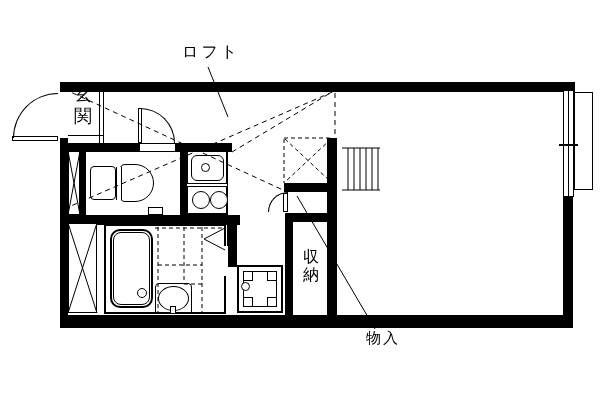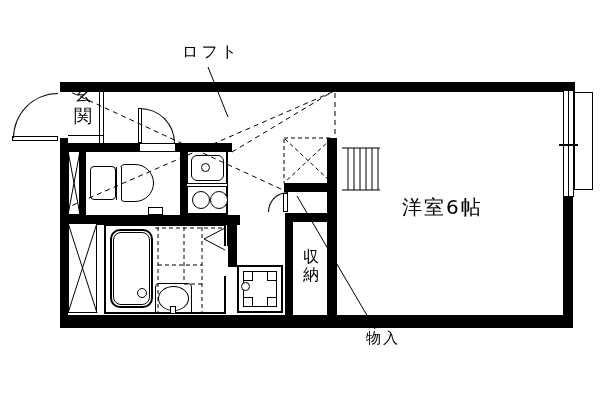--- a/index.html
+++ b/index.html
@@ -105,17 +105,16 @@
 
       <path d="M342,148 L380,148 M342,190 L380,190 M348,148 L348,190 M354,148 L354,190 M360,148 L360,190 M366,148 L366,190 M372,148 L372,190 M378,148 L378,190"></path>
 
       <path d="M208,67 L228,117"></path>
       <path d="M297,196 L375,329"></path>
     </g>
   </svg>
 
   <div class="lbl" style="left:182px;top:43px;font-size:16px;letter-spacing:3px">ロフト</div>
   <div class="lbl vlbl" style="left:73px;top:83px;width:20px;font-size:18px;line-height:22px">玄関</div>
-  <div class="lbl" style="left:402px;top:196px;font-size:20px;letter-spacing:2px">洋室6帖</div>
   <div class="lbl vlbl" style="left:302px;top:248px;width:18px;font-size:16px;line-height:18px">収納</div>
   <div class="lbl" style="left:366px;top:330px;font-size:15px;letter-spacing:2px">物入</div>
 
 </div>
 
 </body></html>

